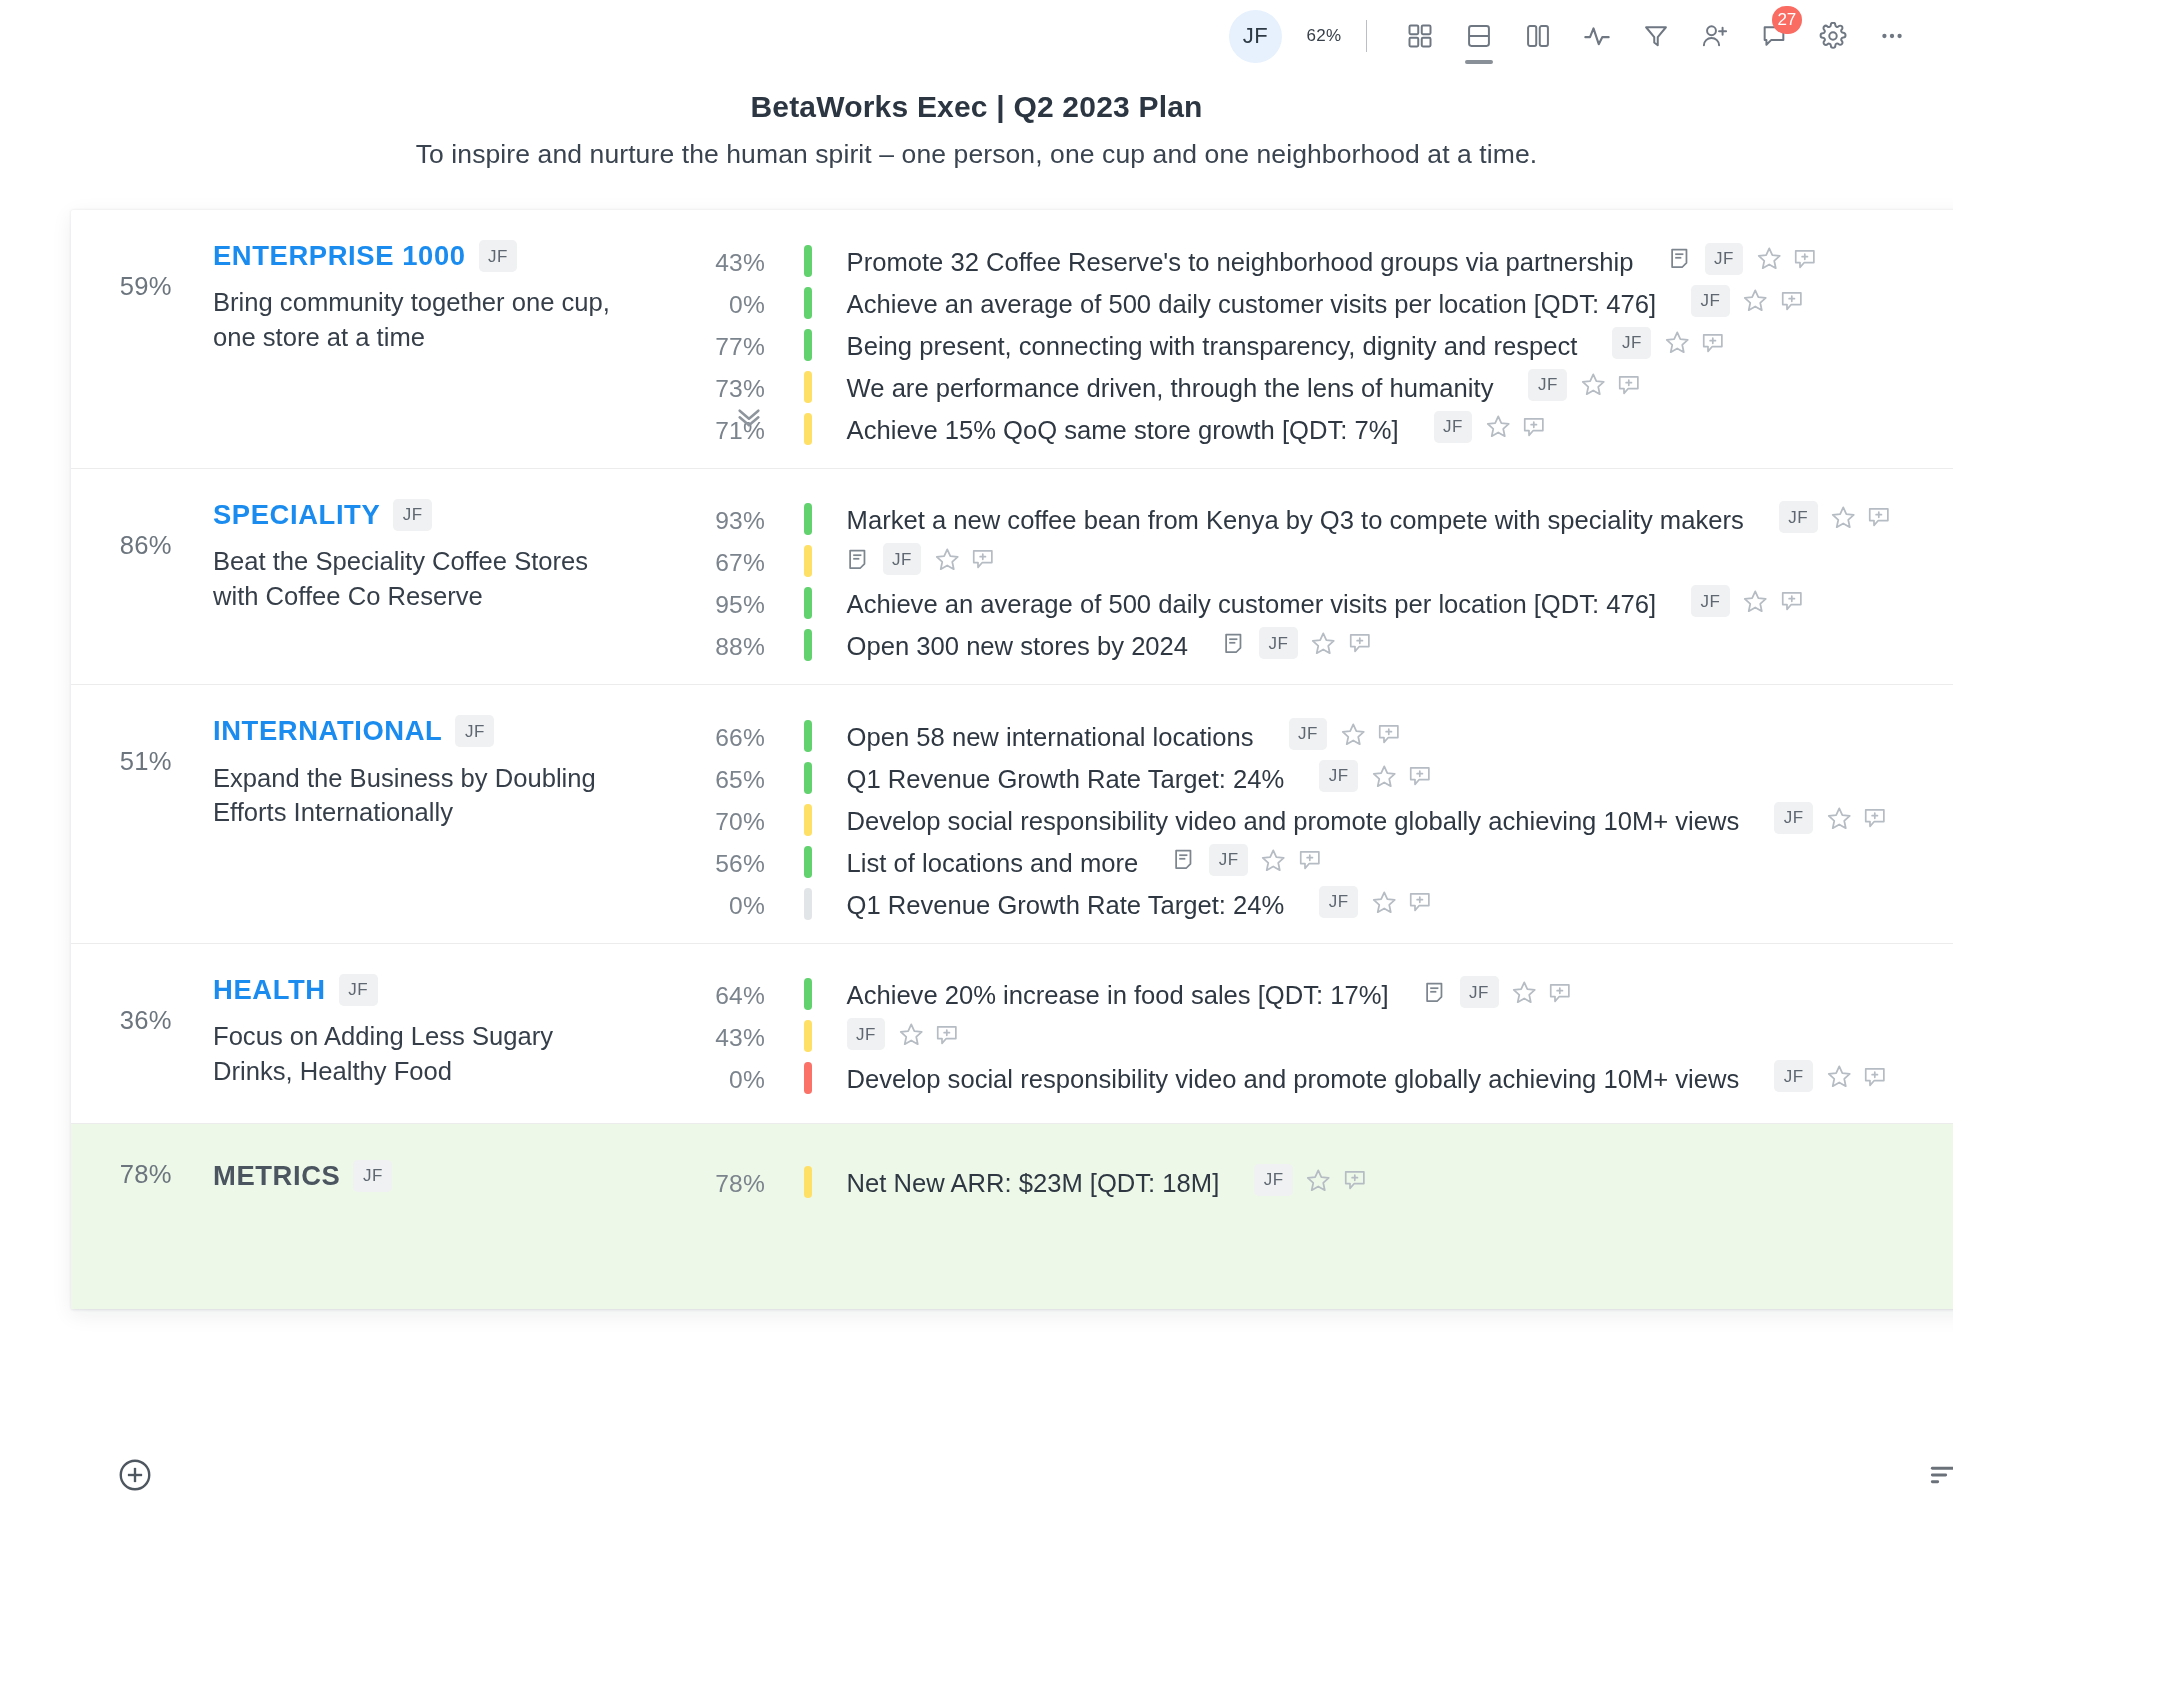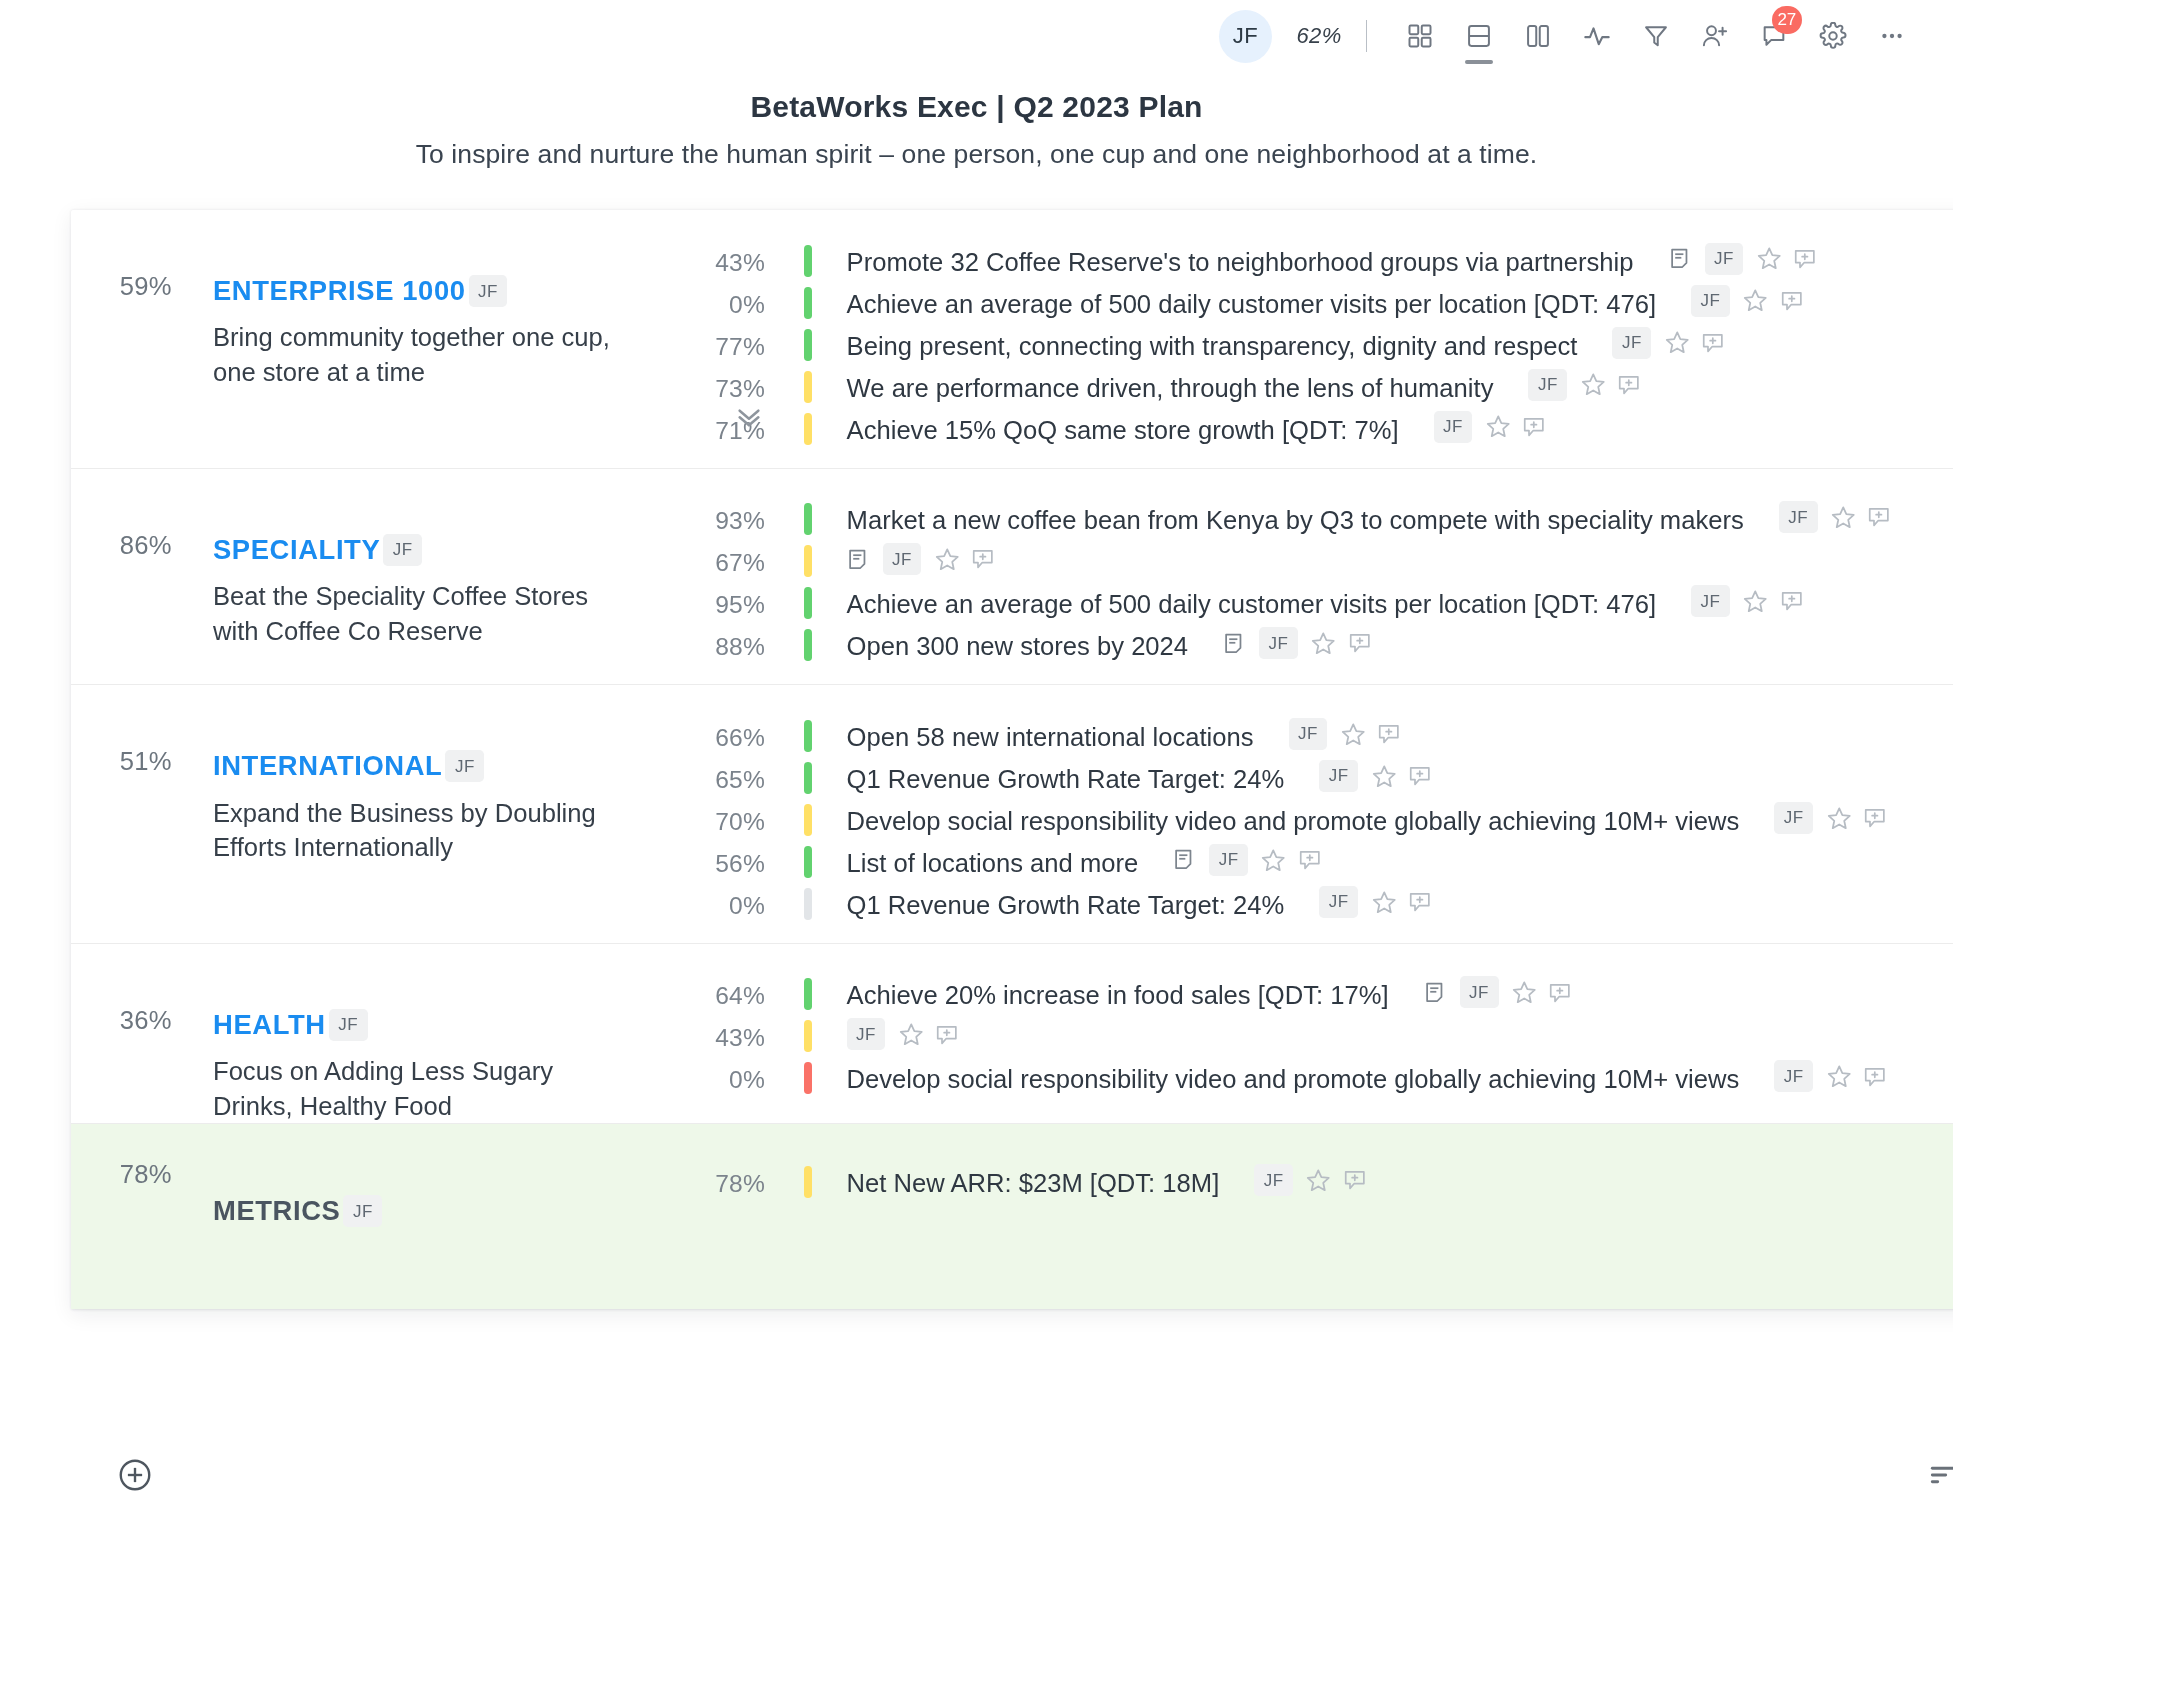--- a/index.html
+++ b/index.html
@@ -18,21 +18,21 @@
     position:absolute; top:0; left:0; right:0; height:72px;
     display:flex; align-items:center; justify-content:flex-end;
     padding-right:32px; gap:0px;
   }
   .avatar-pill {
     width:53px; height:53px; border-radius:50%;
     background:#e6f1fd; color:#2d3a45;
     display:flex; align-items:center; justify-content:center;
     font-size:22px; letter-spacing:0.5px; margin-right:24.6px;
   }
-  .zoom-val { font-size:22px; color:#37404a; letter-spacing:0.3px;font-style:italic; }
+  .zoom-val { font-size:17px; color:#37404a; letter-spacing:0.3px; }
   .tb-divider { width:0.9px; height:32px; background:#b9bfc6; margin:0 23px 0 24.6px; }
   .tb-btn {
     width:59px; height:59px; display:flex; align-items:center; justify-content:center;
     position:relative; cursor:pointer; color:#6f7782;
   }
   .tb-btn svg { display:block; }
   .tb-btn.active::after {
     content:""; position:absolute; bottom:1.9px; left:50%; transform:translateX(-50%);
     width:28px; height:3.8px; border-radius:1.9px; background:#8a9098;
   }
@@ -59,21 +59,21 @@
     border-bottom:0.9px solid #ececec; min-height:180px;
   }
   .group:last-child { border-bottom:none; }
   .group.metrics { background:#eef8e9; min-height:185px; }
 
   .g-pct {
     width:112px; flex:0 0 112px; text-align:right; padding-right:11.4px;
     font-size:25.6px; color:#6c757e; padding-top:62px; letter-spacing:0.2px;
   }
   .g-info { flex:0 0 454px; width:454px; padding-top:30px; padding-left:30px; }
-  .g-name-row { display:flex; align-items:center; gap:3px;margin-top:35px; }
+  .g-name-row { display:flex; align-items:center; gap:13px; }
   .g-name {
     font-size:27.4px; font-weight:bold; color:#1a8cf0; letter-spacing:0.6px;
   }
   .g-name.dark { color:#4a5560; }
   .jf-chip {
     background:#f0f1f2; color:#5f6872; font-size:17px; line-height:1;
     padding:7.6px 9.5px; border-radius:4.7px; letter-spacing:0.5px;
   }
   .g-desc { margin-top:13.2px; font-size:25.6px; color:#363f49; line-height:1.35; font-weight:400; }
 

